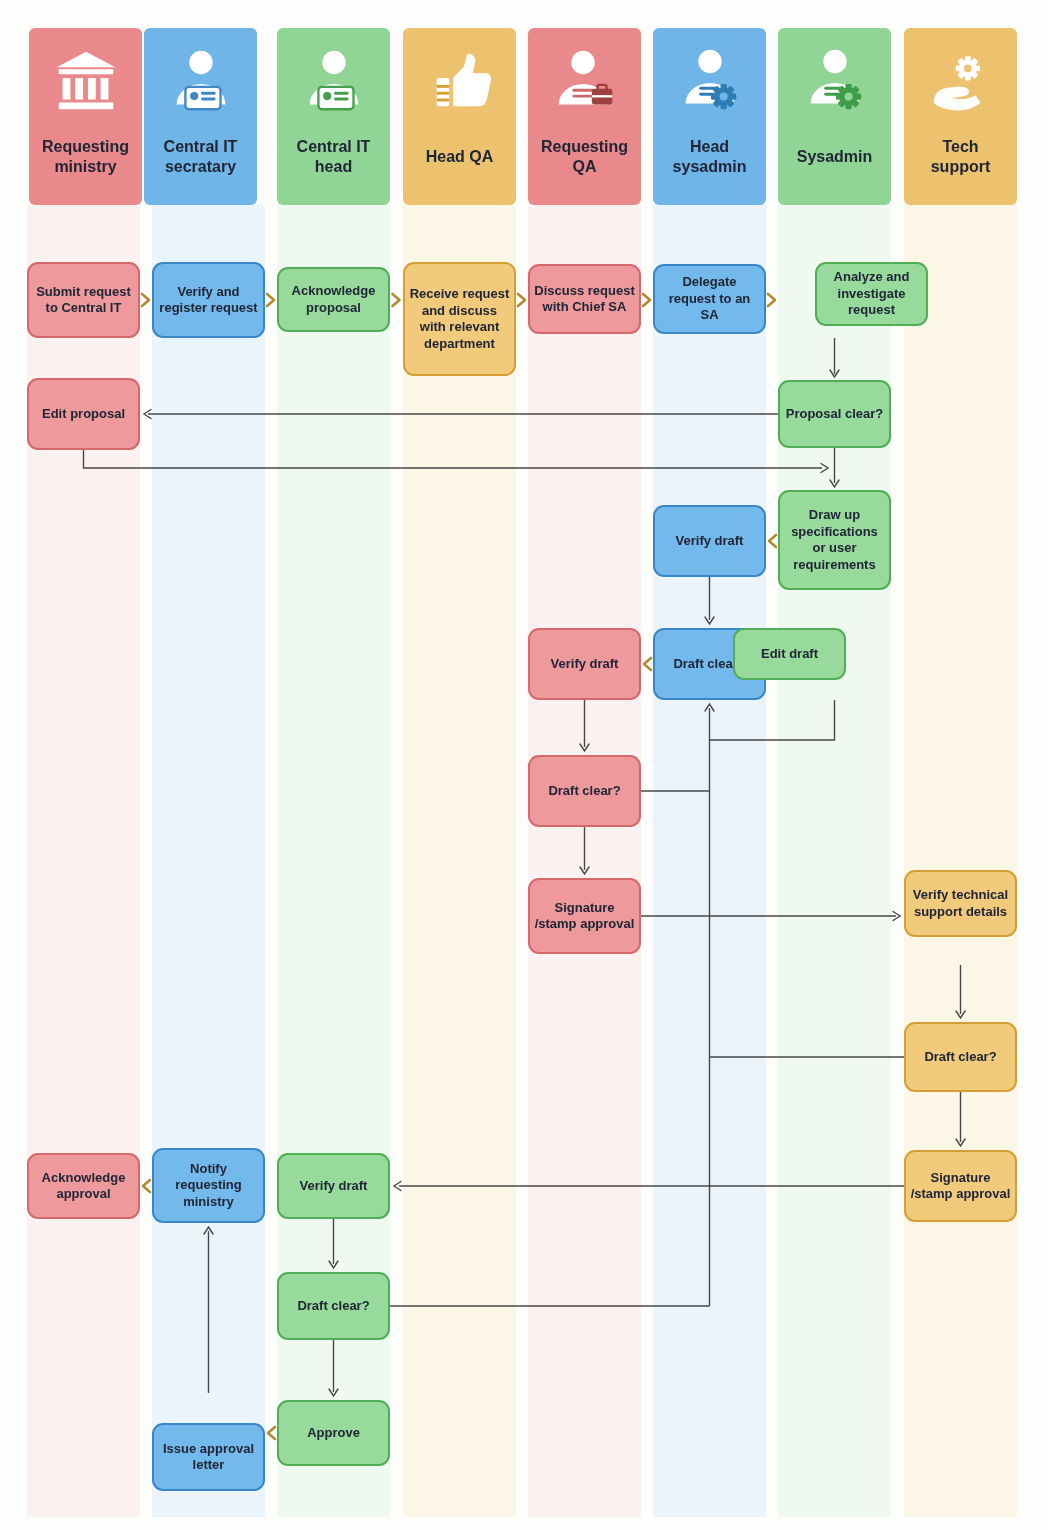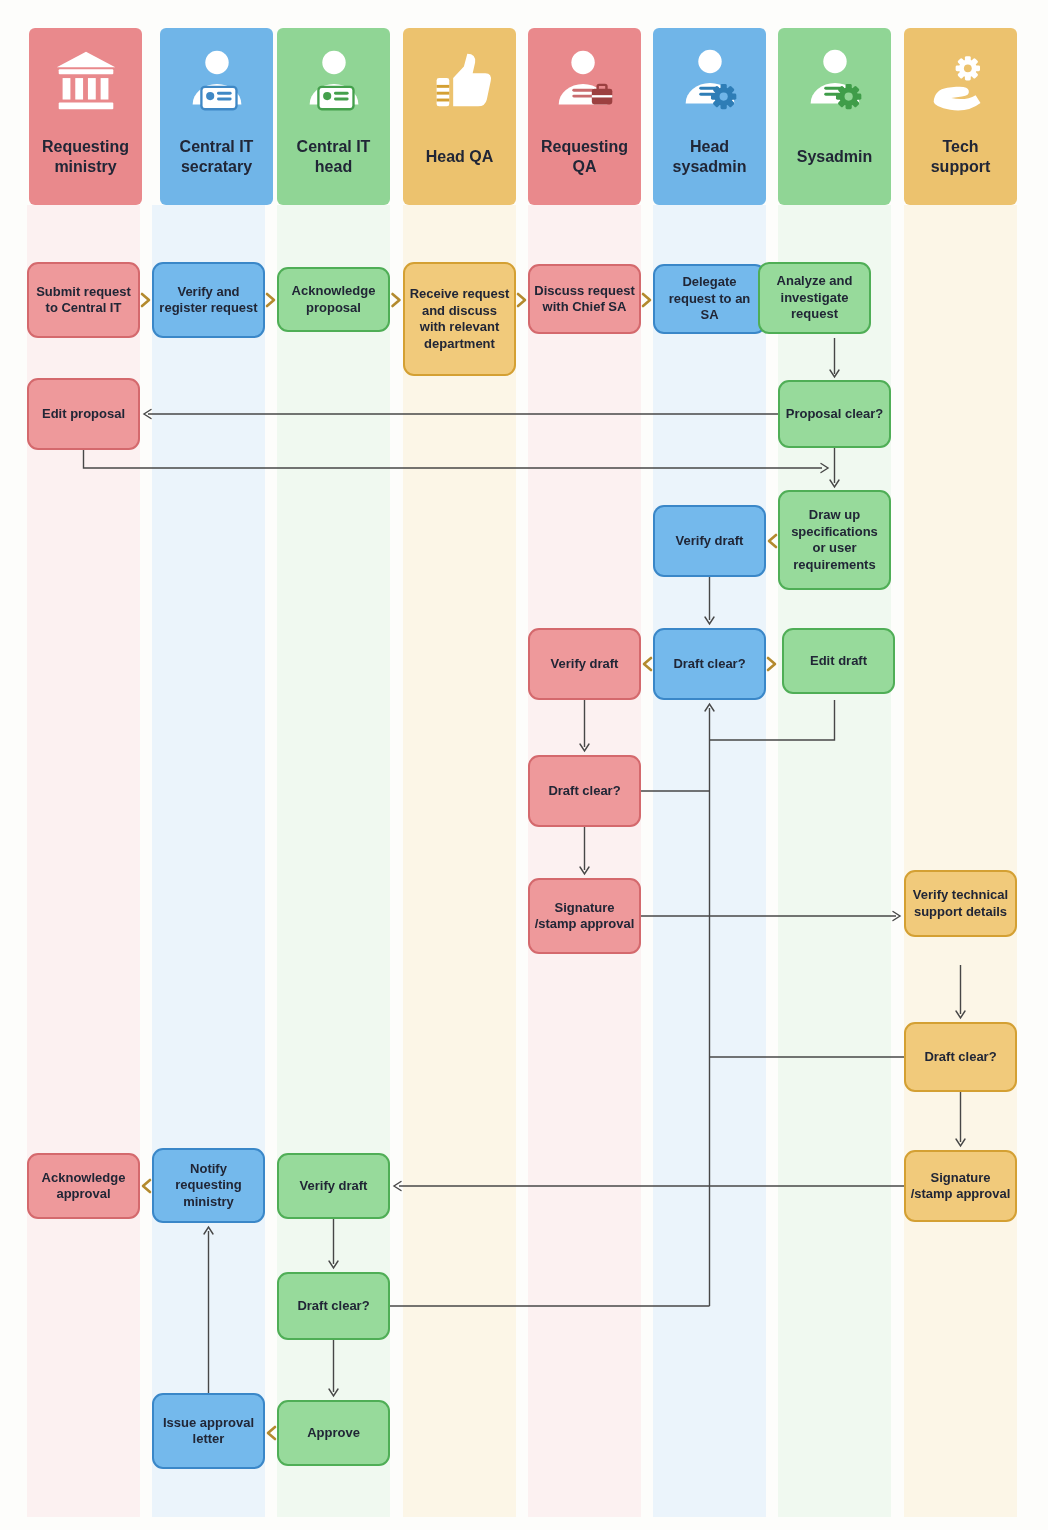--- a/index.html
+++ b/index.html
@@ -113,21 +113,21 @@
             <rect x="29" y="37" width="8" height="22"></rect>
         <rect x="42" y="37" width="8" height="22"></rect>
             <rect x="55" y="37" width="8" height="22"></rect>
         <rect x="12" y="62" width="56" height="7" rx="1"></rect>
       </g>
         </svg>
     </div>
     <div class="lane-label">Requesting ministry</div>
   </div>
 
-  <div class="lane-header h-blue" style="left:160px">
+  <div class="lane-header h-blue" style="left:144px">
     <div class="lane-icon">
       <svg viewBox="0 0 80 80">
         <circle cx="40" cy="21" r="12" fill="#fff"></circle>
         <path d="M15 64 a25 21 0 0 1 50 0 z" fill="#fff"></path>
         <rect x="24" y="46" width="36" height="23" rx="3.5" fill="#fff" stroke="#3f88c5" stroke-width="2.4"></rect>
         <circle cx="33" cy="55.5" r="4.2" fill="#3f88c5"></circle>
         <rect x="40" y="51" width="15" height="3" rx="1.5" fill="#3f88c5"></rect>
         <rect x="40" y="57" width="15" height="3" rx="1.5" fill="#3f88c5"></rect>
       </svg>
     </div>
@@ -256,21 +256,21 @@
     </div>
   <div class="node n-yellow" style="left:403px; top:262px;  height:114px">
       <span>Receive request and discuss with relevant department</span>
     </div>
   <div class="node n-red" style="left:528px; top:264px;  height:70px">
       <span>Discuss request with Chief SA</span>
     </div>
   <div class="node n-blue" style="left:653px; top:264px;  height:70px">
       <span>Delegate request to an SA</span>
     </div>
-  <div class="node n-green" style="left:758px; top:262px;  height:72px">
+  <div class="node n-green" style="left:815px; top:262px;  height:64px">
       <span>Analyze and investigate request</span>
     </div>
 
   <div class="node n-red" style="left:27px;  top:378px;  height:72px">
       <span>Edit proposal</span>
     </div>
   <div class="node n-green" style="left:778px; top:380px;  height:68px">
       <span>Proposal clear?</span>
     </div>
 
@@ -280,21 +280,21 @@
   <div class="node n-green" style="left:778px; top:490px;  height:100px">
       <span>Draw up specifications or user requirements</span>
     </div>
 
   <div class="node n-red" style="left:528px; top:628px;  height:72px">
       <span>Verify draft</span>
     </div>
   <div class="node n-blue" style="left:653px; top:628px;  height:72px">
       <span>Draft clear?</span>
     </div>
-  <div class="node n-green" style="left:782px; top:628px;  height:66px">
+  <div class="node n-green" style="left:733px; top:628px;  height:52px">
       <span>Edit draft</span>
     </div>
 
   <div class="node n-red" style="left:528px; top:755px;  height:72px">
       <span>Draft clear?</span>
     </div>
   <div class="node n-red" style="left:528px; top:878px;  height:76px">
       <span>Signature /stamp approval</span>
     </div>
 
@@ -317,17 +317,17 @@
   <div class="node n-red" style="left:27px;  top:1153px; height:66px">
       <span>Acknowledge approval</span>
     </div>
 
   <div class="node n-green" style="left:277px; top:1272px; height:68px">
       <span>Draft clear?</span>
     </div>
   <div class="node n-green" style="left:277px; top:1400px; height:66px">
       <span>Approve</span>
     </div>
-  <div class="node n-blue" style="left:152px; top:1393px; height:76px">
+  <div class="node n-blue" style="left:152px; top:1423px; height:68px">
       <span>Issue approval letter</span>
     </div>
 
 </div>
 
 </body></html>

